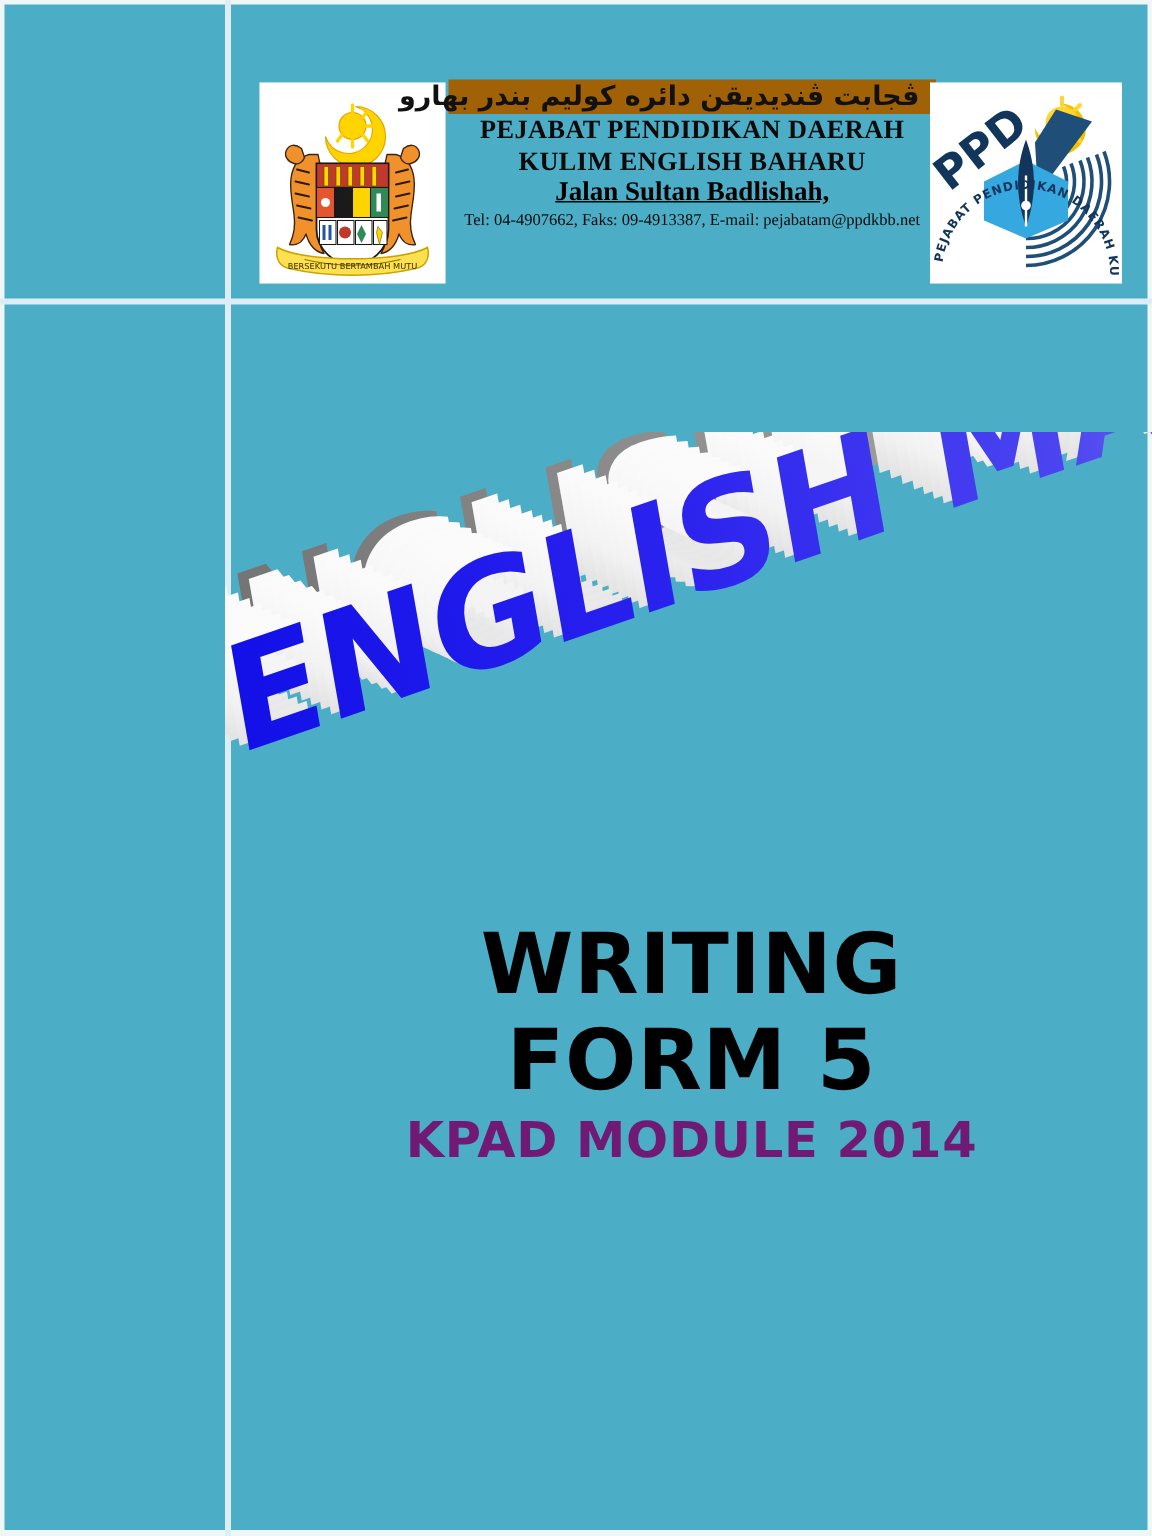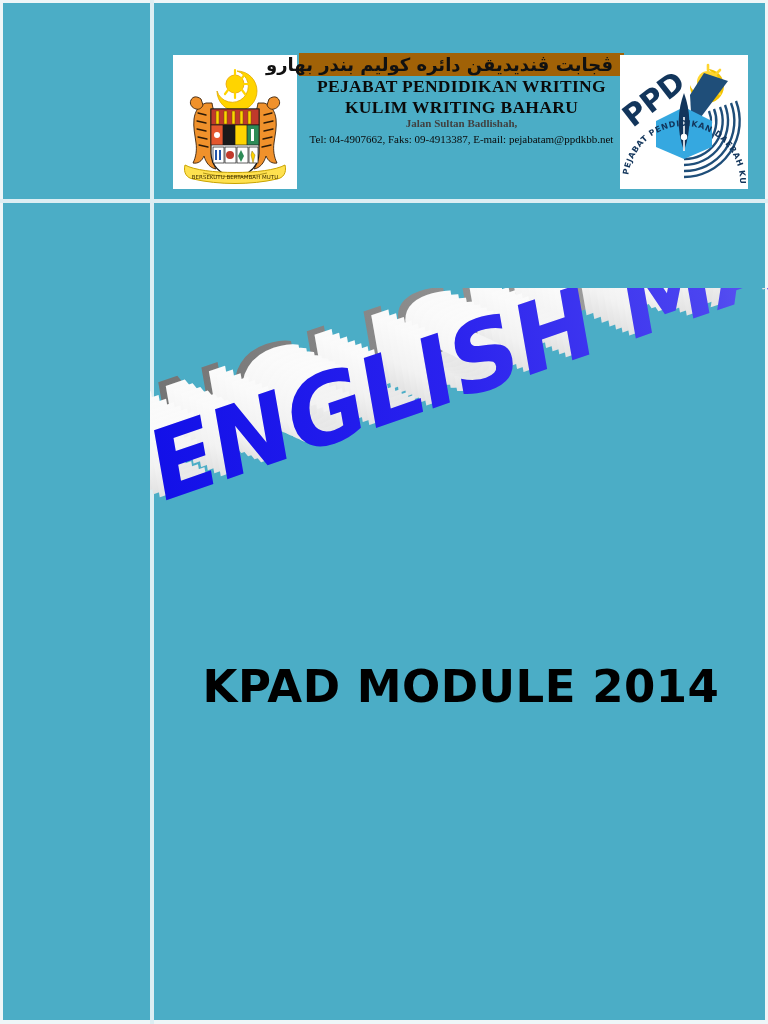--- a/index.html
+++ b/index.html
@@ -85,23 +85,24 @@
     font-family: "Liberation Serif", serif;
     font-weight: 700;
     font-size: 17.5px;
     letter-spacing: 0.3px;
     line-height: 1.18;
     color: #0a0a0a;
   }
   .org-line3, .org-line4 {
     font-family: "Liberation Serif", serif;
     font-weight: 700;
-    font-size: 11px;
+    font-size: 18px;
     line-height: 1.22;
-    color: #404040;
+    color: #000000;
+    text-decoration: underline;
   }
   .org-line5 {
     font-family: "Liberation Serif", serif;
     font-weight: 400;
     font-size: 11px;
     line-height: 1.3;
     color: #0a0a0a;
     margin-top: 1px;
   }
 
@@ -129,24 +130,23 @@
     font-weight: 700;
     font-size: 56px;
     line-height: 1.14;
     color: #000000;
     letter-spacing: 0.5px;
     white-space: pre-line;
   }
   #subtitle {
     font-family: "DejaVu Sans", sans-serif;
     font-weight: 700;
-    font-size: 45px;
-    color: #000000;
+    font-size: 33px;
+    color: #701a75;
     letter-spacing: 0.5px;
-    margin-top: 48px;
   }
 </style>
 </head>
 <body>
 
 <div id="page">
 
   <div class="page-edge-top"></div>
   <div class="page-edge-bottom"></div>
   <div class="page-edge-left"></div>
@@ -243,22 +243,22 @@
           <path d="M30 118 c20 5 44 5 64 0" fill="none" stroke="#8a7000" stroke-width="0.7"></path>
           <text x="62" y="124" font-family="DejaVu Sans, sans-serif" font-size="5.5" fill="#3a2b00" text-anchor="middle">BERSEKUTU BERTAMBAH MUTU</text>
         </g>
       </svg>
     </div>
 
     <div id="org-block">
       <div id="jawi-strip">
         <span id="jawi-text">ڤجابت ڤنديديقن دائره كوليم بندر بهارو</span>
       </div>
-      <div class="org-line1">PEJABAT PENDIDIKAN WRITING</div>
-      <div class="org-line2">KULIM WRITING BAHARU</div>
+      <div class="org-line1">PEJABAT PENDIDIKAN DAERAH</div>
+      <div class="org-line2">KULIM ENGLISH BAHARU</div>
       <div class="org-line3">Jalan Sultan Badlishah,</div>
       <div class="org-line5">Tel: 04-4907662, Faks: 09-4913387, E-mail: pejabatam@ppdkbb.net</div>
     </div>
 
     <div class="logo-box" id="ppd-box">
       <svg viewBox="0 0 128 134" width="128" height="134" aria-hidden="true">
         <rect x="0" y="0" width="128" height="134" fill="#ffffff"></rect>
         <defs>
           <path id="ringpath" d="M 64 127 m -56 0 a 56 56 0 1 1 112 0"></path>
         </defs>
@@ -340,16 +340,18 @@
           <text x="0" y="0" font-family="DejaVu Sans, sans-serif" font-size="96" font-weight="700" fill="url(#sideGrad)" transform="translate(-12,-10)" letter-spacing="-1">ENGLISH MADE EASY</text>
           <text x="0" y="0" font-family="DejaVu Sans, sans-serif" font-size="96" font-weight="700" fill="url(#sideGrad)" transform="translate(-6,-5)" letter-spacing="-1">ENGLISH MADE EASY</text>
         </g>
 
         <text id="wordart-face" x="0" y="0" font-family="DejaVu Sans, sans-serif" font-size="96" font-weight="700" fill="url(#faceGrad)" letter-spacing="-1">ENGLISH MADE EASY</text>
       </g>
     </svg>
   </div>
 
   <div id="titles">
+    <div id="title-main">WRITING
+FORM 5</div>
     <div id="subtitle">KPAD MODULE 2014</div>
   </div>
 
 </div>
 
 </body></html>

